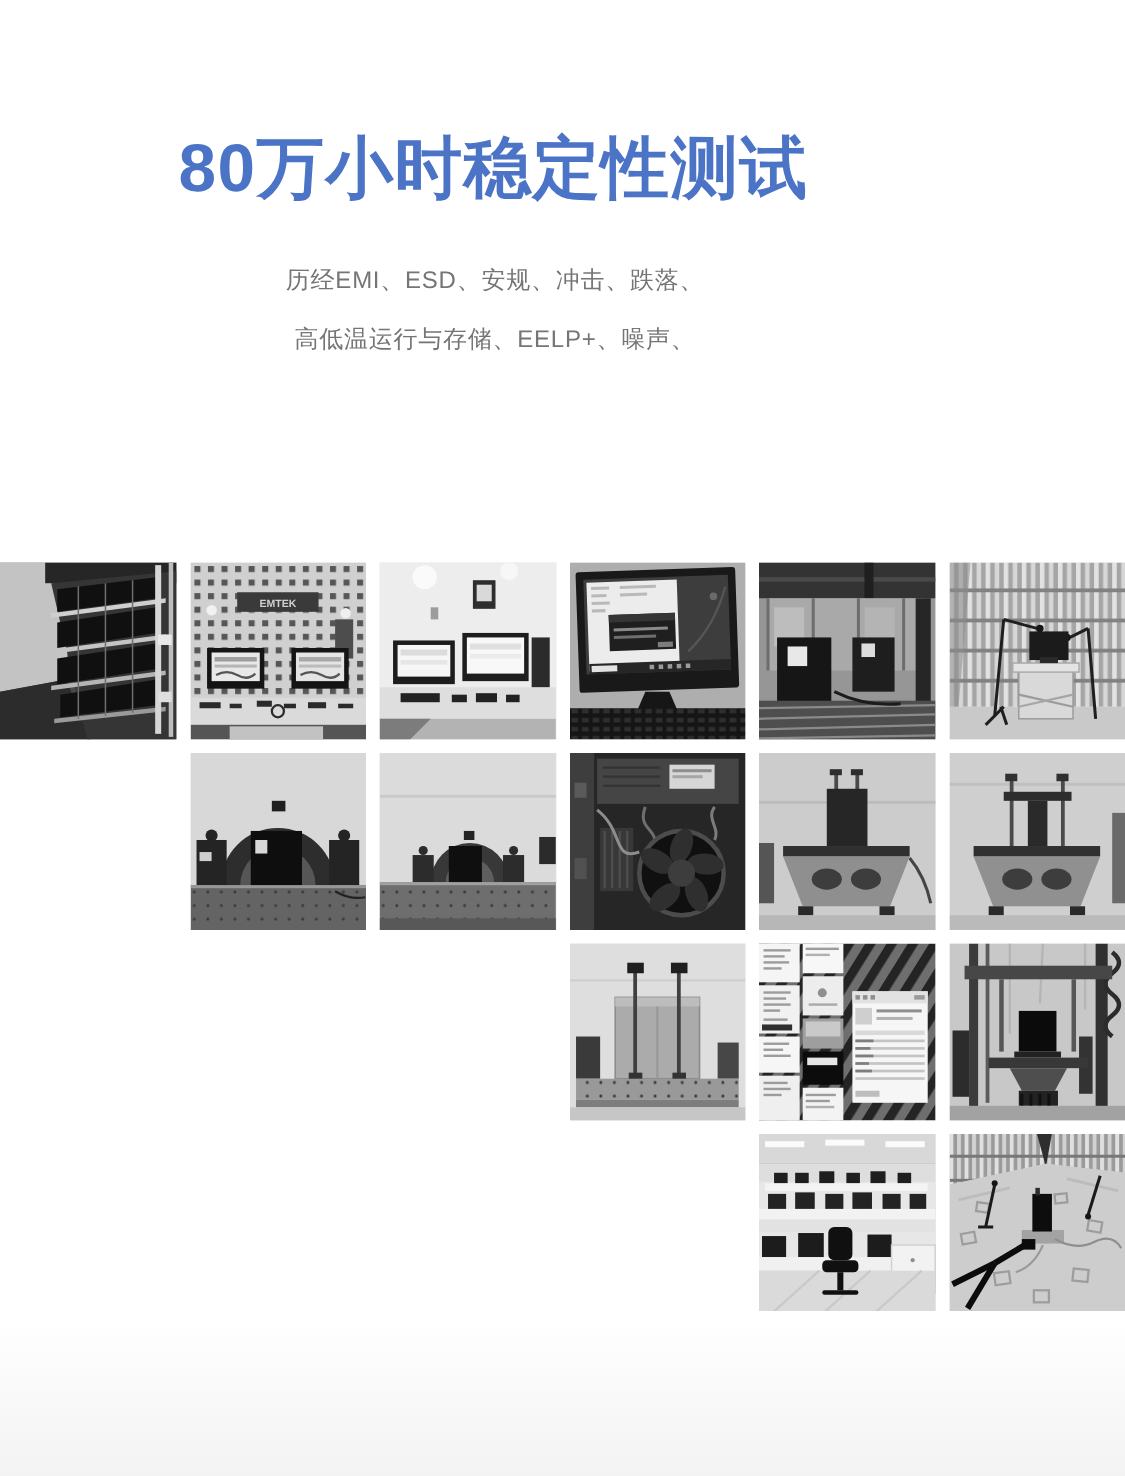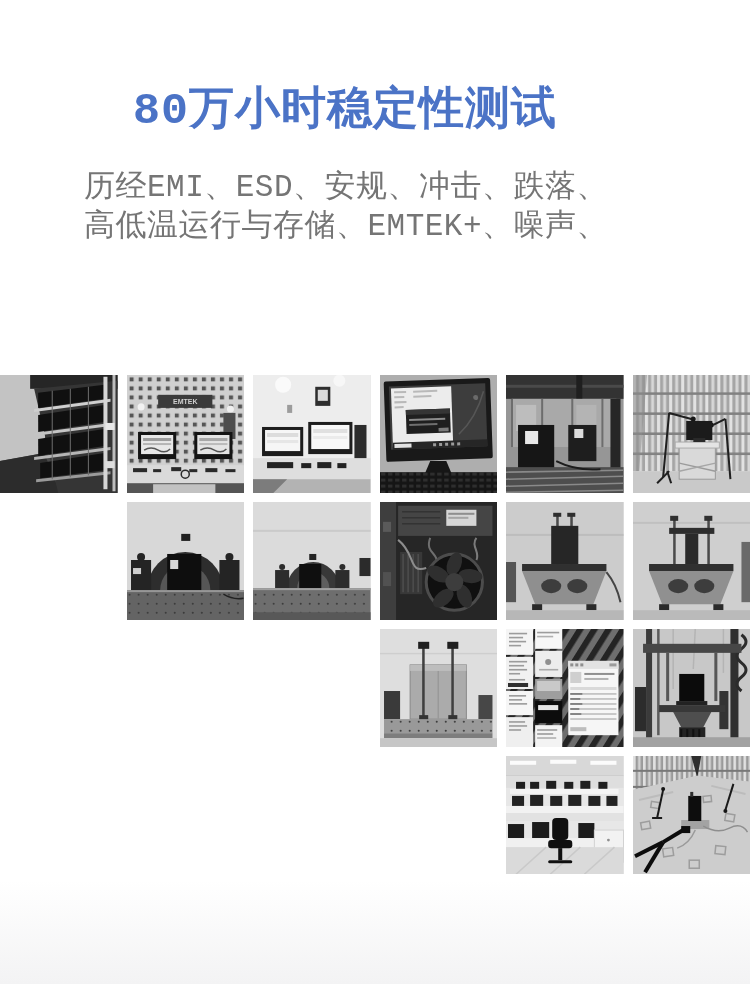--- a/index.html
+++ b/index.html
@@ -4,33 +4,33 @@
 <style>
   * { box-sizing: border-box; }
   html, body { margin: 0; padding: 0; }
   body {
     width: 750px; height: 984px;
     position: relative;
     background: #ffffff;
     overflow: hidden;
     font-family: "Liberation Sans", "DejaVu Sans", sans-serif;
   }
-  .hero { position: absolute; top: 0; left: 16px; width: 658px; text-align: center; font-family: Liberation Mono, monospace; }
+  .hero { position: absolute; top: 0; left: 0; width: 658px; text-align: center; }
   .hero-title {
     margin: 86px 0 0 0;
     font-size: 45px;
     line-height: 1.15;
     font-weight: 800;
     letter-spacing: 1px;
     color: #4b73c6;
   }
   .hero-sub {
     margin: 30px auto 0 auto;
     width: 660px;
-    font-size: 31px;
+    font-size: 16px;
     line-height: 39px;
     color: #757575;
     letter-spacing: 0.5px;
   }
   .hero-sub div { white-space: nowrap; }
 
   .gallery {
     position: absolute; top: 375px; left: 0;
     width: 750px;
     display: grid;
@@ -51,21 +51,21 @@
     pointer-events: none;
   }
 </style>
 </head>
 <body>
 
 <div class="hero">
   <h1 class="hero-title">80万小时稳定性测试</h1>
   <div class="hero-sub">
     <div>历经EMI、ESD、安规、冲击、跌落、</div>
-    <div>高低温运行与存储、EMTEK+、噪声、</div>
+    <div>高低温运行与存储、EELP+、噪声、</div>
   </div>
 </div>
 
 <div class="gallery">
 
   <div class="tile gr1 gc1" title="rack of units under burn-in test">
     <svg viewBox="0 0 117 118" preserveAspectRatio="xMidYMid slice">
       <rect width="117" height="118" fill="#4a4a4a"></rect>
       <polygon points="0,0 48,0 44,78 0,86" fill="#c3c3c3"></polygon>
       <polygon points="0,86 44,78 60,118 0,118" fill="#2c2c2c"></polygon>

